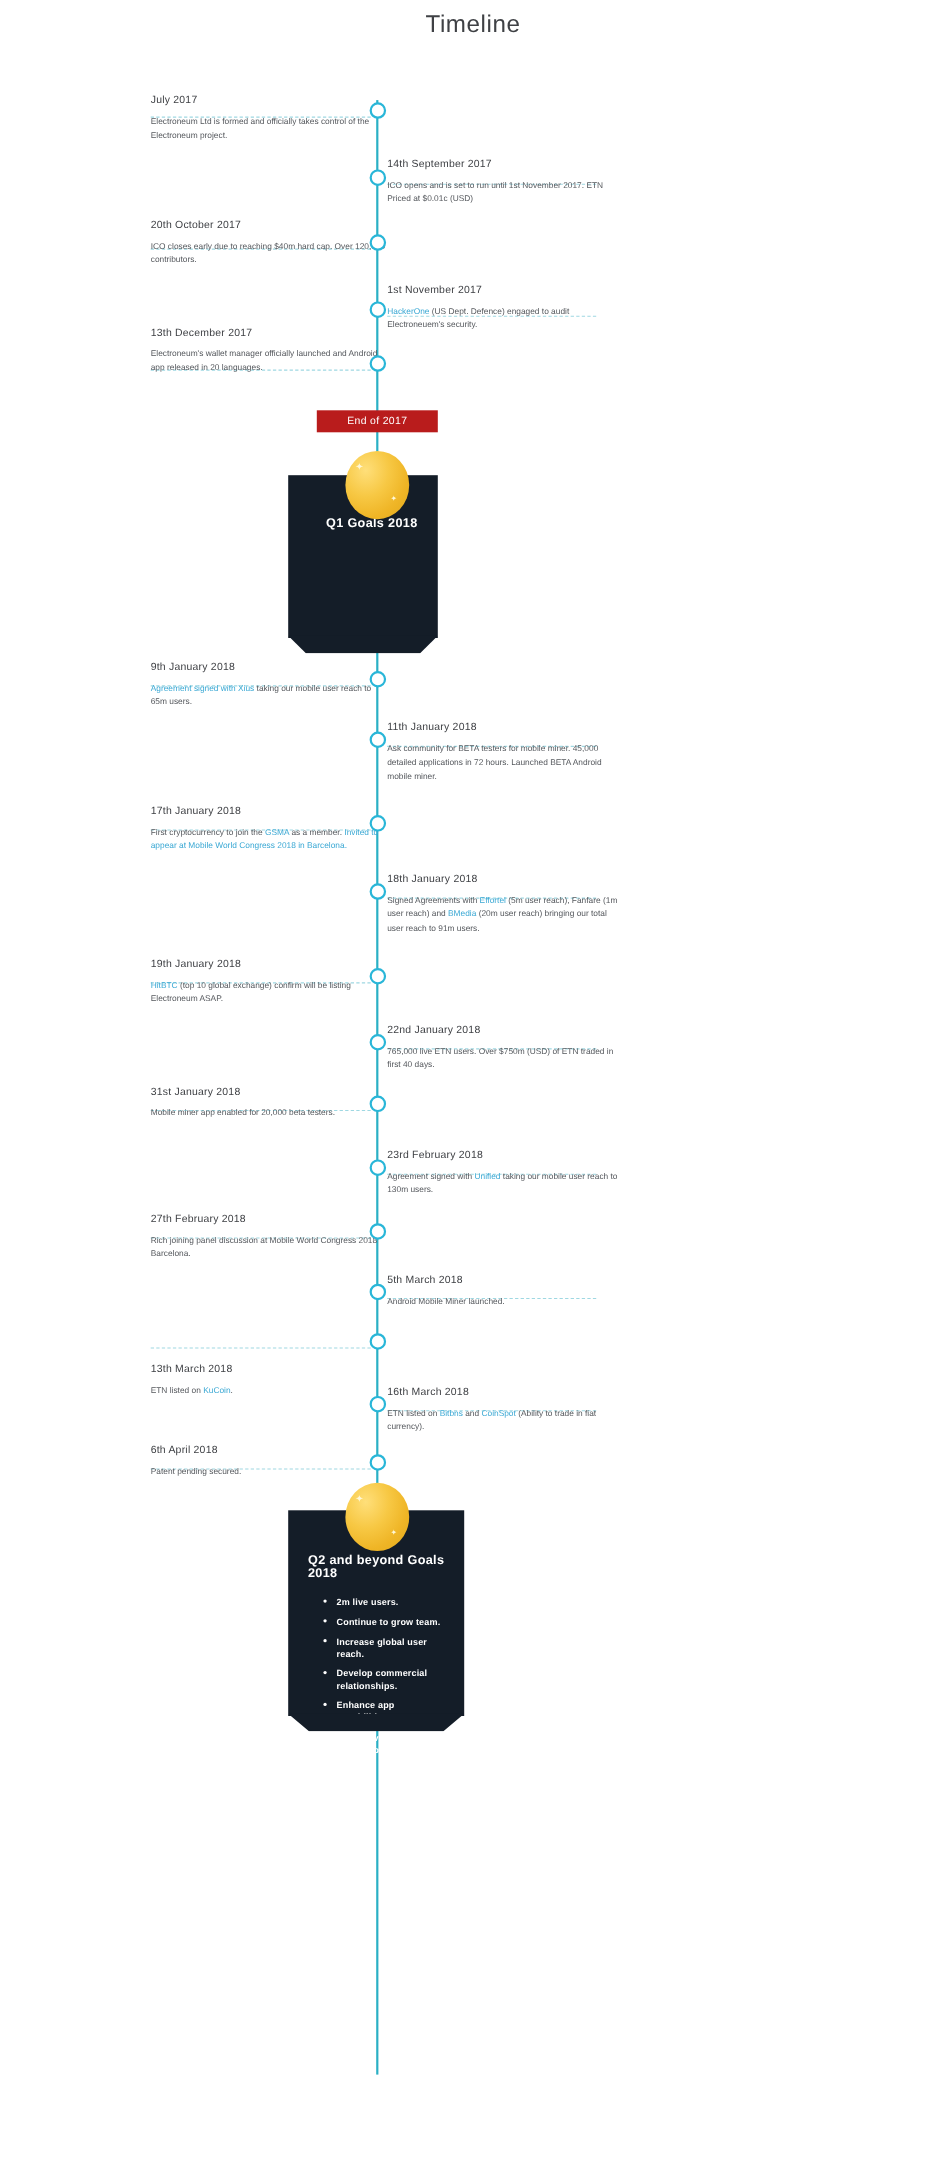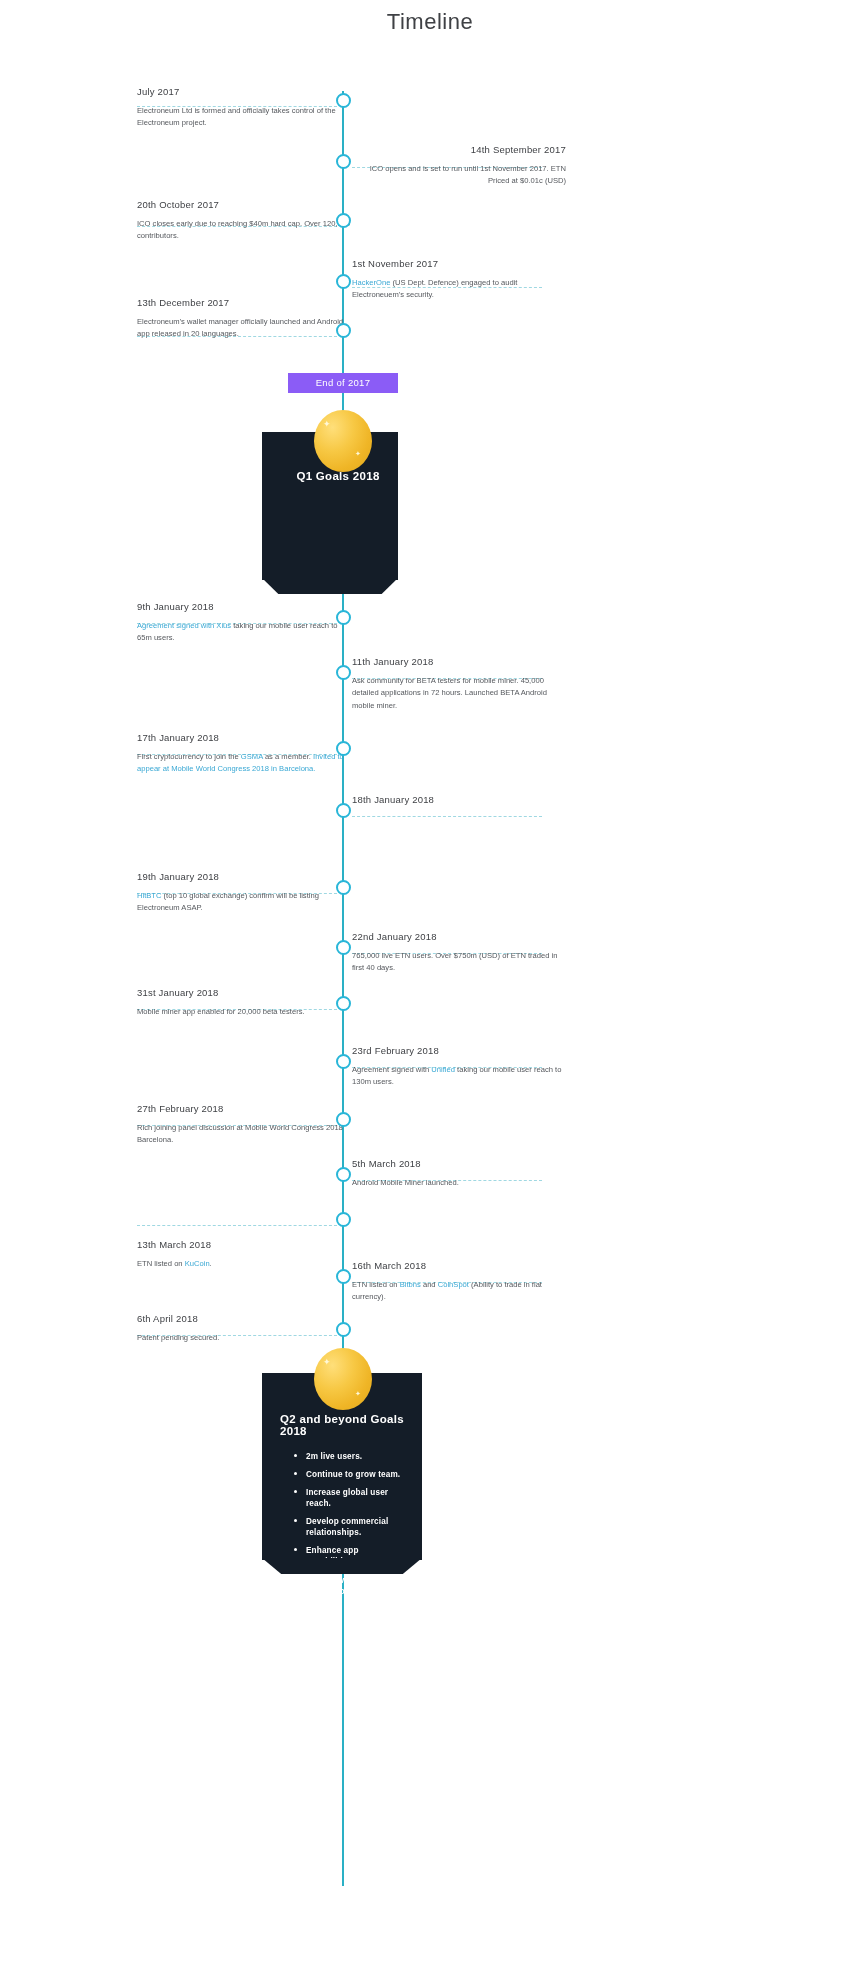--- a/index.html
+++ b/index.html
@@ -71,21 +71,21 @@
     padding-top:5px;
   }
   .lnk { color:#3aa8d4; }
 
   
   .badge {
     position:absolute;
     left:288px;
     width:110px;
     height:20px;
-    background:#8b5cf6;
+    background:#b91c1c;
     color:#ffffff;
     font-size:9.5px;
     text-align:center;
     line-height:20px;
     letter-spacing:0.3px;
     z-index:5;
   }
 
   
   .goalbox {
@@ -156,21 +156,21 @@
     <div class="dash" style="left:137px; width:200px; top:71px;"></div>
     <div class="card left" style="top:51px;">
       <div class="ev-date">July 2017</div>
       <div class="ev-body">Electroneum Ltd is formed and officially takes control of the Electroneum project.</div>
     </div>
   </div>
 
   <div class="event">
     <div class="node" style="top:119px;"></div>
     <div class="dash" style="left:352px; width:190px; top:132px;"></div>
-    <div class="card right" style="top:109px;text-align:right;">
+    <div class="card right" style="top:109px;">
       <div class="ev-date">14th September 2017</div>
       <div class="ev-body">ICO opens and is set to run until 1st November 2017. ETN Priced at $0.01c (USD)</div>
     </div>
   </div>
 
   <div class="event">
     <div class="node" style="top:178px;"></div>
     <div class="dash" style="left:137px; width:200px; top:191px;"></div>
     <div class="card left" style="top:164px;">
       <div class="ev-date">20th October 2017</div>
@@ -237,20 +237,23 @@
         <span>First cryptocurrency to join the </span><span class="lnk">GSMA</span><span> as a member. </span><span class="lnk">Invited to appear at Mobile World Congress 2018 in Barcelona.</span>
       </div>
     </div>
   </div>
 
   <div class="event">
     <div class="node" style="top:768px;"></div>
     <div class="dash" style="left:352px; width:190px; top:781px;"></div>
     <div class="card right" style="top:759px;">
       <div class="ev-date">18th January 2018</div>
+      <div class="ev-body">
+        <span>Signed Agreements with </span><span class="lnk">Effortel</span><span> (5m user reach), Fanfare (1m user reach) and </span><span class="lnk">BMedia</span><span> (20m user reach) bringing our total user reach to 91m users.</span>
+      </div>
     </div>
   </div>
 
   <div class="event">
     <div class="node" style="top:845px;"></div>
     <div class="dash" style="left:137px; width:200px; top:858px;"></div>
     <div class="card left" style="top:836px;">
       <div class="ev-date">19th January 2018</div>
       <div class="ev-body">
         <span class="lnk">HitBTC</span><span> (top 10 global exchange) confirm will be listing Electroneum ASAP.</span>

